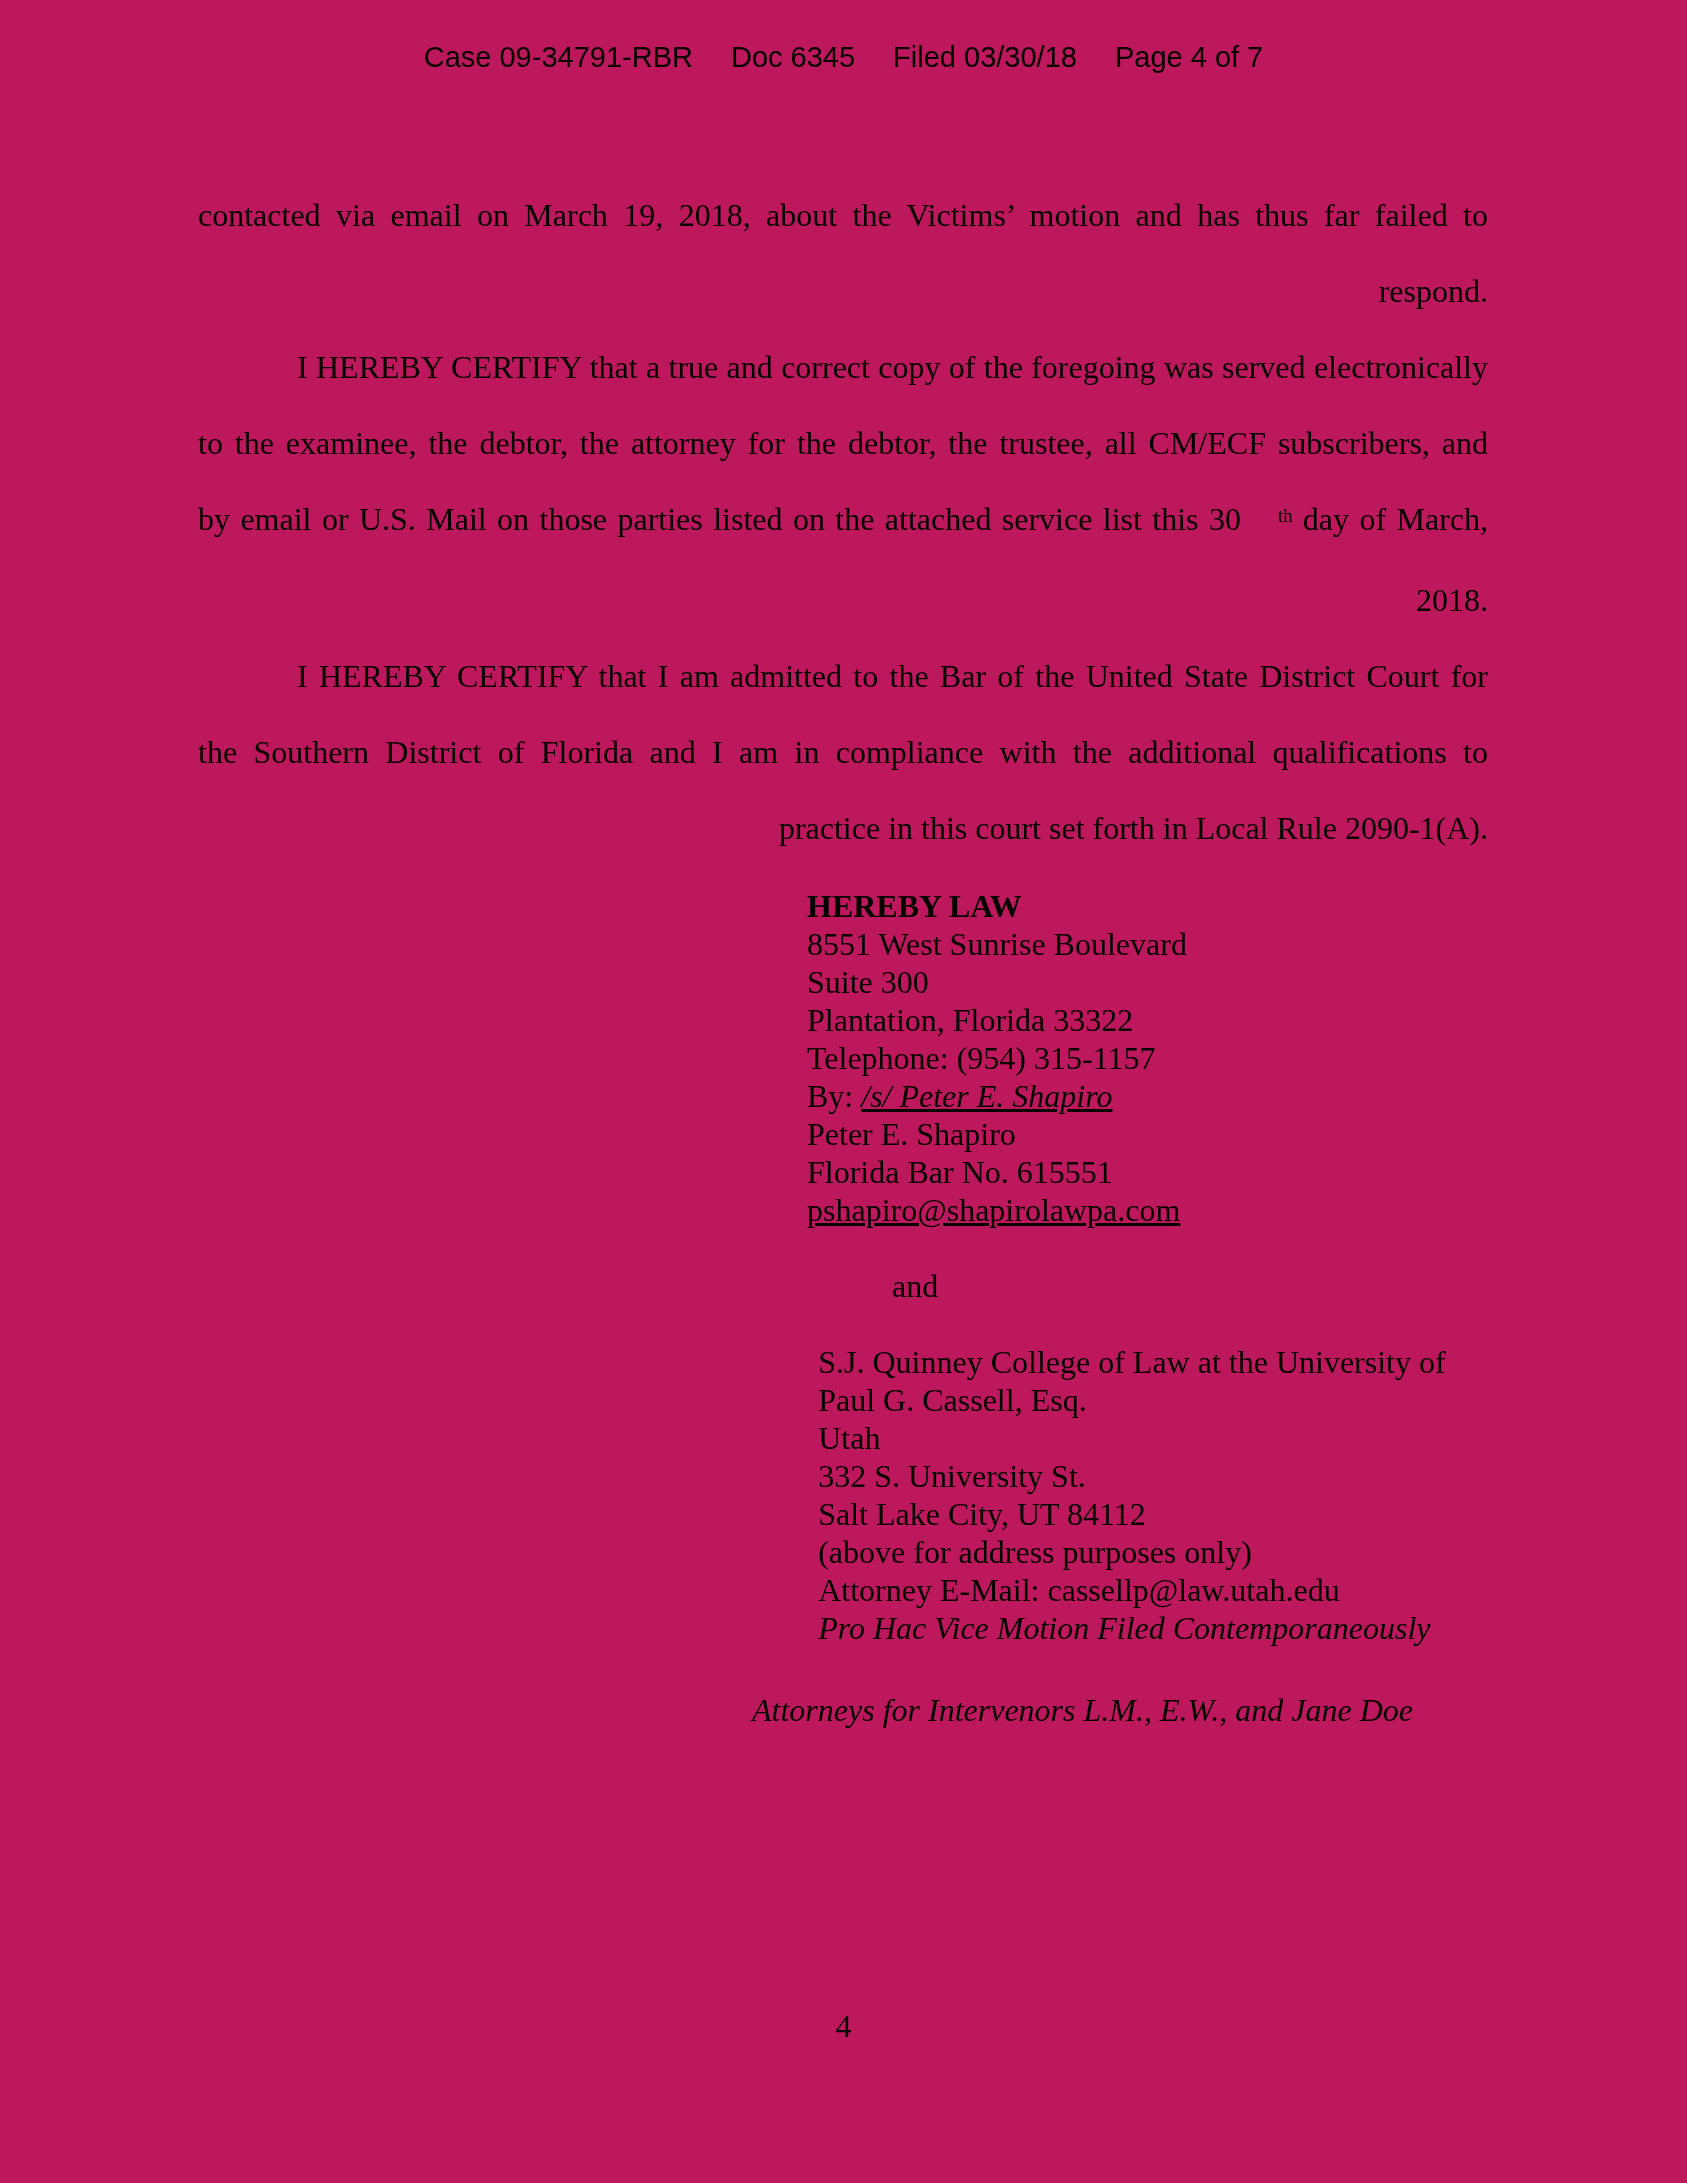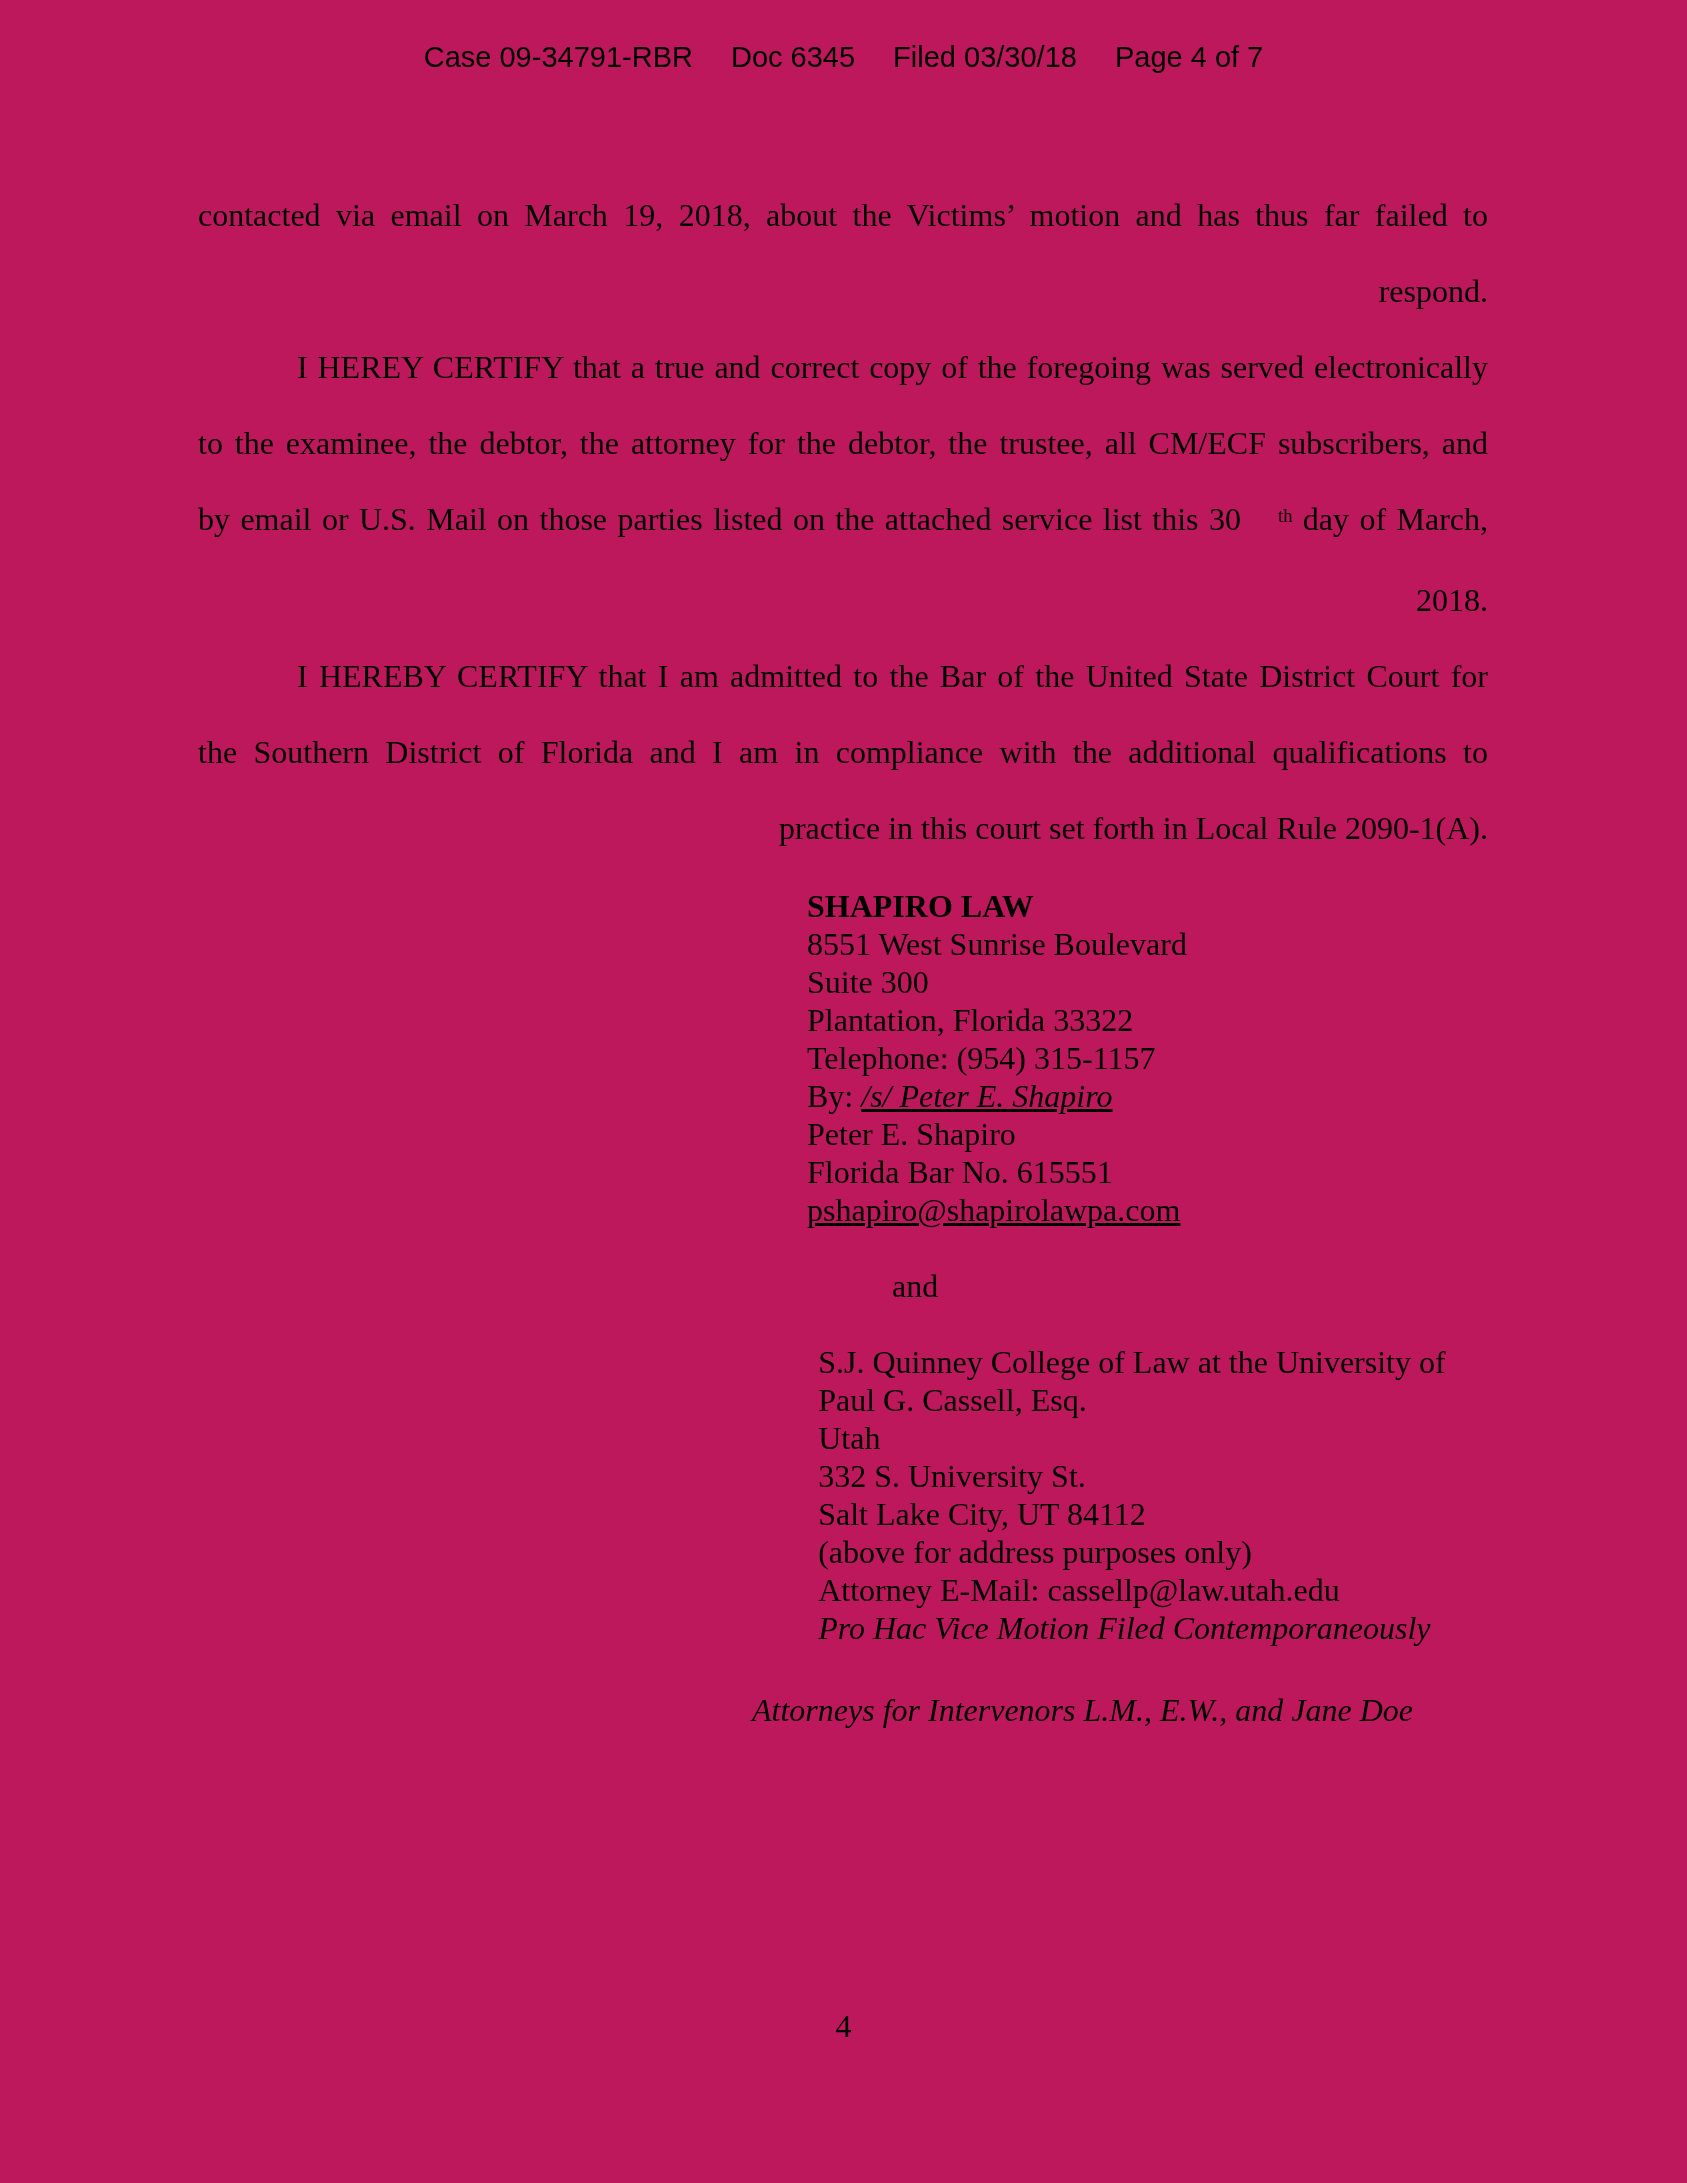--- a/index.html
+++ b/index.html
@@ -103,31 +103,31 @@
   <div class="doc-header">
     <span>Case 09-34791-RBR</span>
     <span>Doc 6345</span>
     <span>Filed 03/30/18</span>
     <span>Page 4 of 7</span>
   </div>
 
   <div class="body-text">
     <div class="bline jline">contacted via email on March 19, 2018, about the Victims’ motion and has thus far failed to</div>
     <div class="bline lline">respond.</div>
-    <div class="bline jline indent">I HEREY CERTIFY that a true and correct copy of the foregoing was served electronically</div>
+    <div class="bline jline indent">I HEREBY CERTIFY that a true and correct copy of the foregoing was served electronically</div>
     <div class="bline jline">to the examinee, the debtor, the attorney for the debtor, the trustee, all CM/ECF subscribers, and</div>
     <div class="bline jline"><span>by email or U.S. Mail on those parties listed on the attached service list this 30</span><sup class="sscript">th</sup><span> day of March,</span></div>
     <div class="bline lline">2018.</div>
     <div class="bline jline indent">I HEREBY CERTIFY that I am admitted to the Bar of the United State District Court for</div>
     <div class="bline jline">the Southern District of Florida and I am in compliance with the additional qualifications to</div>
     <div class="bline lline">practice in this court set forth in Local Rule 2090-1(A).</div>
   </div>
 
   <div class="sig-block">
-    <div class="sig-line bold">SHAPIRO LAW</div>
+    <div class="sig-line bold">HEREBY LAW</div>
     <div class="sig-line">8551 West Sunrise Boulevard</div>
     <div class="sig-line">Suite 300</div>
     <div class="sig-line">Plantation, Florida 33322</div>
     <div class="sig-line">Telephone: (954) 315-1157</div>
     <div class="sig-line"><span>By: </span><span class="ital u">/s/ Peter E. Shapiro</span></div>
     <div class="sig-line">Peter E. Shapiro</div>
     <div class="sig-line">Florida Bar No. 615551</div>
     <div class="sig-line u">pshapiro@shapirolawpa.com</div>
     <div class="blank-line"></div>
     <div class="sig-line and-indent">and</div>

